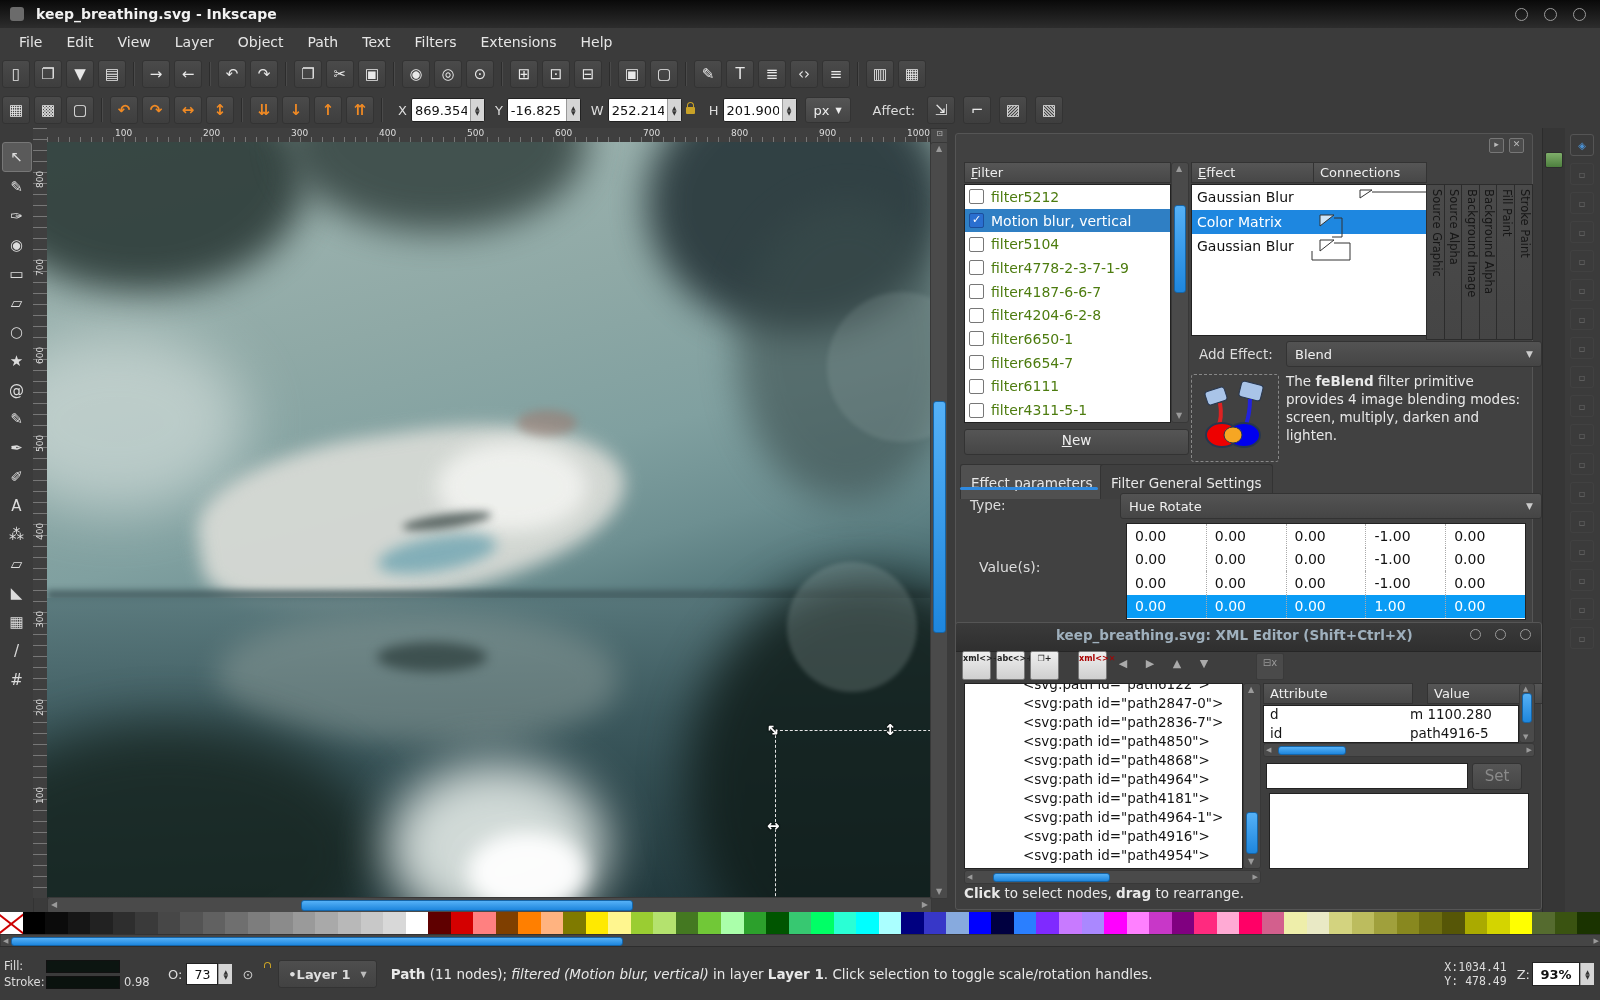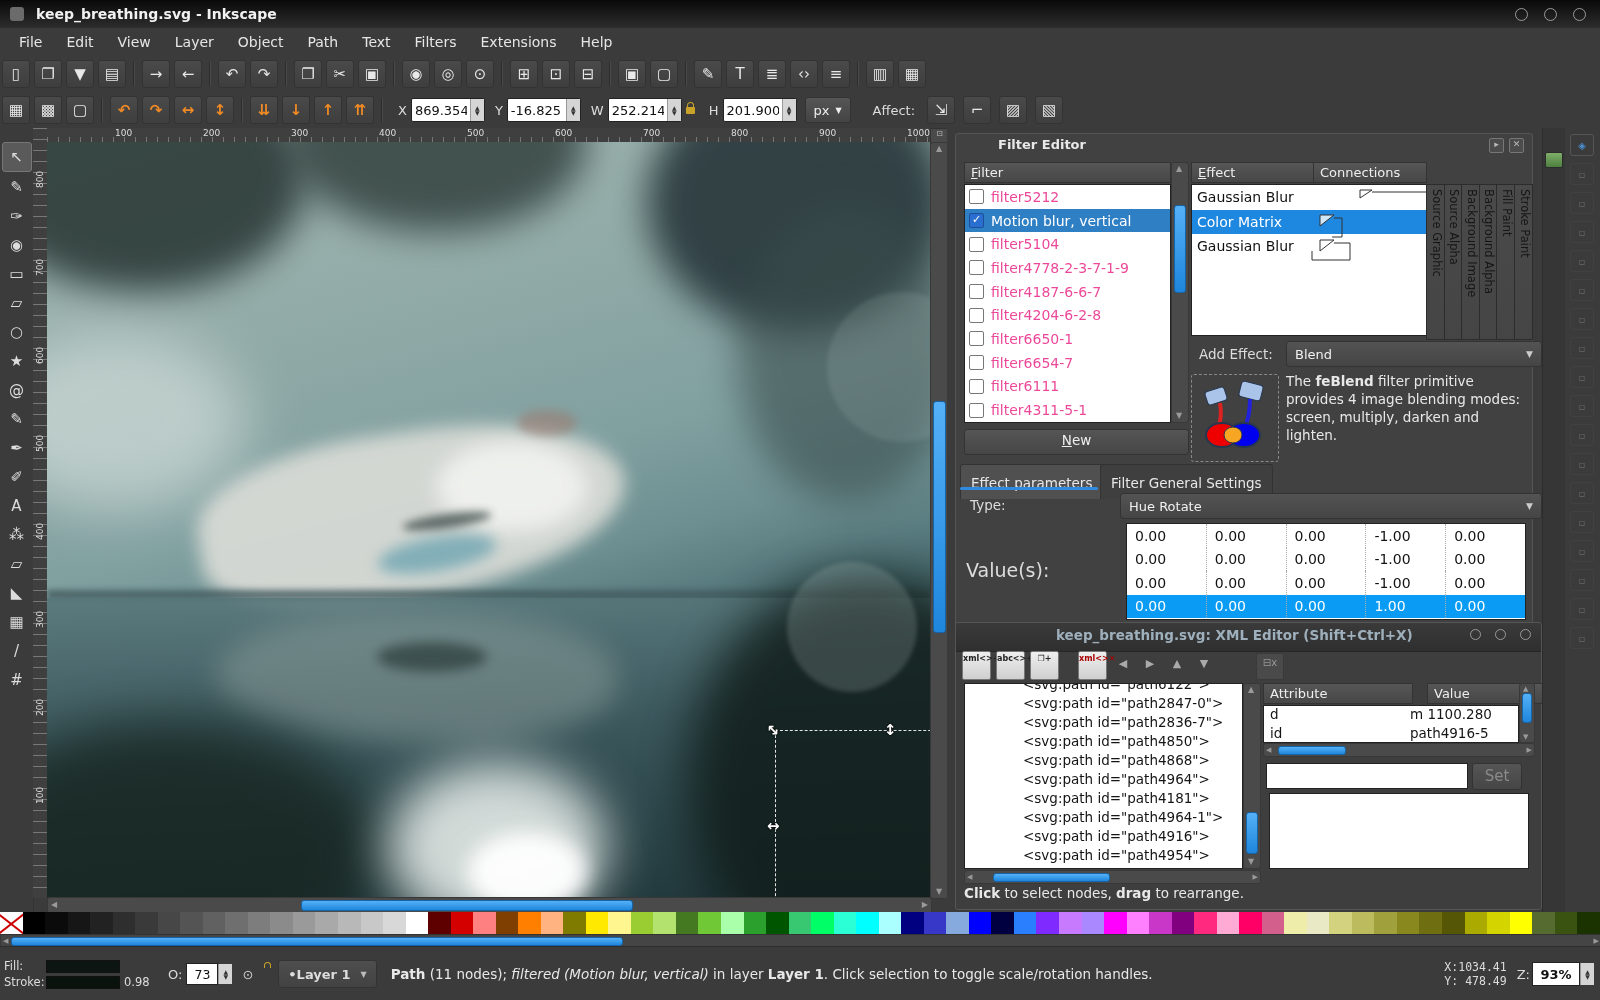--- a/index.html
+++ b/index.html
@@ -67,21 +67,21 @@
   .dock{left:947px;top:0;width:595px;height:784px;background:#3b3b3b;}
   .panel{position:absolute;background:#414141;border:1px solid #555;border-radius:3px;}
   .panel-title{position:absolute;left:0;top:0;right:0;height:22px;color:#e8e8e8;font-weight:bold;
                padding:3px 0 0 42px;font-size:13px;}
   .mini-btn{position:absolute;width:13px;height:13px;border:1px solid #777;border-radius:2px;color:#bbb;
             font-size:9px;line-height:11px;text-align:center;background:#4c4c4c;}
   .col-header{background:linear-gradient(#565656,#474747);border:1px solid #333;color:#eee;
               font-size:13px;padding:2px 6px;}
   .u-first::first-letter{text-decoration:underline;}
   .listbox{background:#fff;border:1px solid #222;color:#111;overflow:hidden;}
-  .flt-row{height:23.7px;display:flex;align-items:center;padding-left:4px;gap:7px;color:#ec4899;font-size:14px;}
+  .flt-row{height:23.7px;display:flex;align-items:center;padding-left:4px;gap:7px;color:#4d7c0f;font-size:14px;}
   .flt-row.sel{background:#2f7fc4;color:#fff;}
   .cbx{width:13px;height:13px;border:1px solid #777;background:#fff;border-radius:2px;flex:0 0 auto;
        font-size:11px;line-height:12px;text-align:center;color:#fff;}
   .cbx.on{background:#2a6fd0;border-color:#1c4f9c;}
   .eff-row{height:24.5px;display:flex;align-items:center;padding-left:5px;color:#111;font-size:14px;}
   .eff-row.sel{background:#1e87e0;color:#fff;}
   .vlabel{position:absolute;top:0;height:150px;width:16.5px;background:#3e3e3e;border:1px solid #2c2c2c;
           color:#151515;font-size:11.5px;writing-mode:vertical-rl;padding-top:4px;background:#444;
           color:#1b1b1b;background:linear-gradient(#4a4a4a,#454545);color:#161616;}
   .button{background:linear-gradient(#555,#464646);border:1px solid #333;border-radius:3px;color:#eee;
@@ -388,21 +388,20 @@
     </div>
     <div class="abs sb" style="left:47px;top:769px;width:883px;height:15px;">
       <span class="arr" style="left:3px;top:2px;">◀</span>
         <span class="arr" style="right:3px;top:2px;">▶</span>
       <span class="thumb" style="top:2px;height:9px;left:253px;width:330px;"></span>
     </div>
 
     <div class="abs dock">
 
       <div class="panel" style="left:8px;top:5px;width:576px;height:492px;">
-        <div class="panel-title">Filter Editor</div>
         <span class="mini-btn" style="right:28px;top:4px;">▸</span>
         <span class="mini-btn" style="right:8px;top:4px;">✕</span>
 
         <div class="abs col-header u-first" style="left:8px;top:28px;width:193px;">Filter</div>
         <div class="abs listbox" id="filter-list" style="left:8px;top:50px;width:205px;height:237px;">
             <div class="flt-row">
               <div class="cbx"></div>
               <span>filter5212</span>
             </div>
             <div class="flt-row sel">
@@ -498,21 +497,21 @@
 
         <div class="tab active" style="left:4px;top:330px;">Effect parameters</div>
         <div class="tab" style="left:144px;top:330px;">Filter General Settings</div>
         <div class="tab-underline" style="left:4px;top:353px;width:138px;"></div>
 
         <span class="abs fld-label" style="left:4px;top:363px;font-size:13.5px;">Type:</span>
         <div class="abs dropdown" style="left:164px;top:359px;width:404px;height:24px;">
           <span>Hue Rotate</span>
             <span class="dd-arrow">▼</span>
         </div>
-        <span class="abs fld-label" style="left:0;top:425px;font-size:19px;">Value(s):</span>
+        <span class="abs fld-label" style="left:13px;top:425px;font-size:14px;">Value(s):</span>
         <div class="abs matrix" id="matrix" style="left:170px;top:389px;width:398px;height:95px;">
             <div class="mx-row">
               <div class="mx-cell">0.00</div>
               <div class="mx-cell">0.00</div>
               <div class="mx-cell">0.00</div>
               <div class="mx-cell">-1.00</div>
               <div class="mx-cell">0.00</div>
             </div>
             <div class="mx-row">
               <div class="mx-cell">0.00</div>

